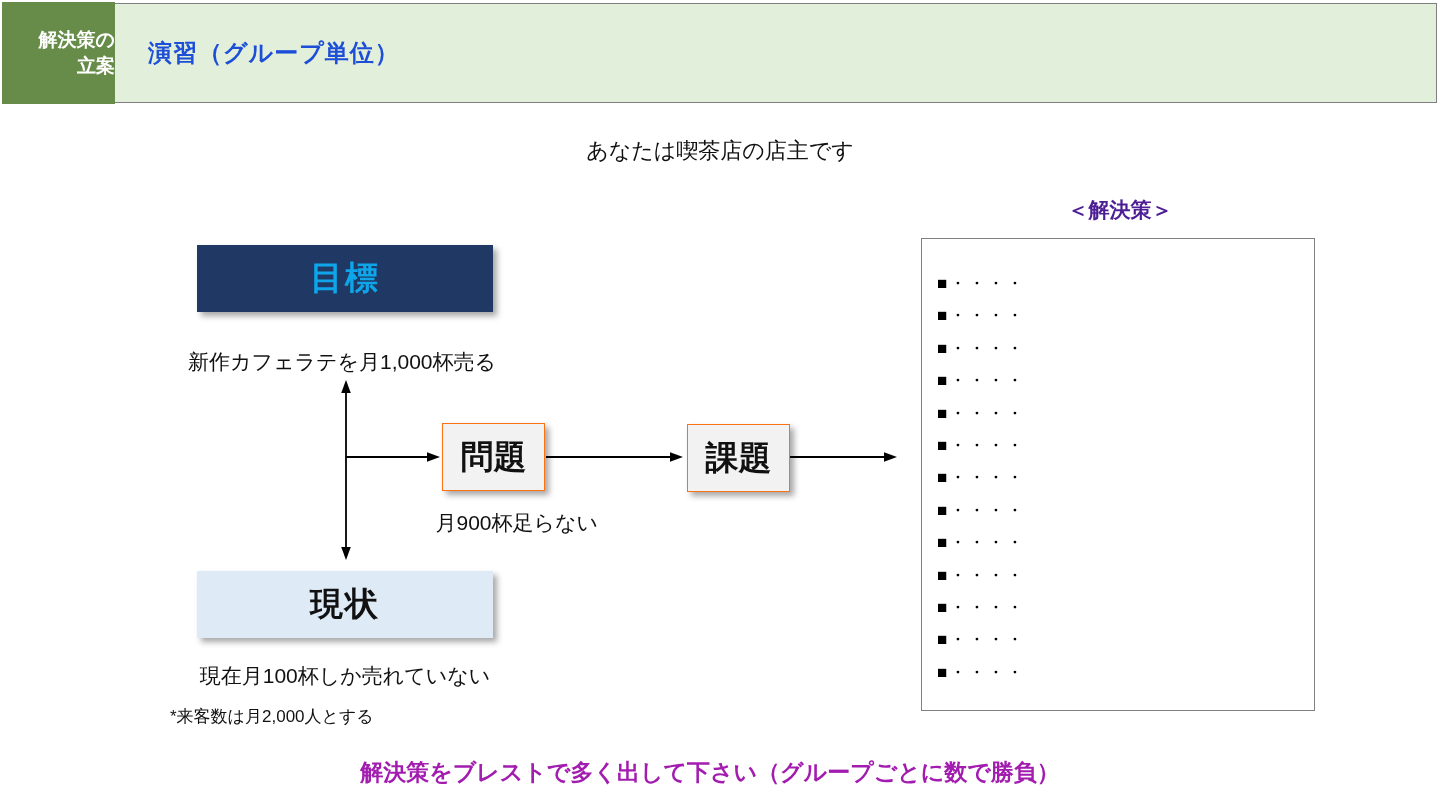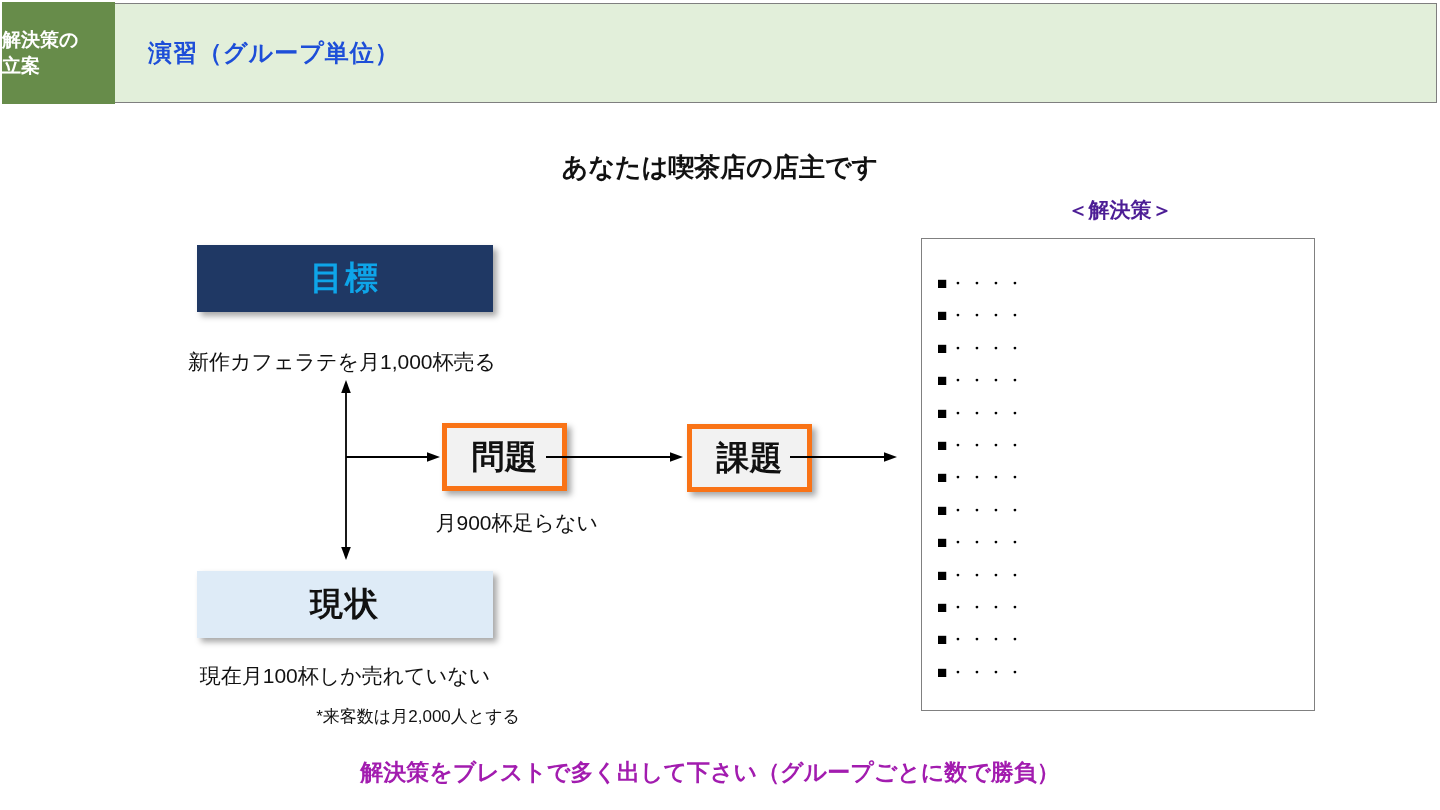--- a/index.html
+++ b/index.html
@@ -17,39 +17,39 @@
   .header-bar{
     position:absolute;left:3px;top:3px;right:3px;height:100px;
     background:#E2EFDA;
     border:1.5px solid #7F7F7F;
     box-sizing:border-box;
   }
   .header-tab{
     position:absolute;left:2px;top:2px;width:113px;height:102px;
     background:#678C4A;
     color:#ffffff;
-    display:flex;flex-direction:column;align-items:flex-start;justify-content:center;
+    display:flex;flex-direction:column;align-items:flex-end;justify-content:center;
     font-size:19px;font-weight:700;line-height:26px;
     text-align:center;
     z-index:2;
   }
   .header-title{
     position:absolute;left:148px;top:0;height:106px;
     display:flex;align-items:center;
     font-size:24px;font-weight:700;color:#1d4ed8;
     letter-spacing:1px;
     z-index:2;
     font-family:Liberation Serif, serif;
   }
 
   
   .main-title{
-    position:absolute;left:0;right:0;top:150px;
+    position:absolute;left:0;right:0;top:136px;
     text-align:center;
-    font-size:26px;font-weight:700;color:#111111;
+    font-size:22px;font-weight:400;color:#111111;
   }
   .footer-text{
     position:absolute;left:0;right:20px;top:757px;
     text-align:center;
     font-size:23px;font-weight:600;color:#a21caf;
   }
 
   
   .shadowed{box-shadow:4px 4px 6px rgba(0,0,0,0.35);}
   .goal-box{
@@ -58,33 +58,33 @@
     display:flex;align-items:center;justify-content:center;
     font-size:33px;font-weight:700;letter-spacing:2px;
   }
   .current-box{
     position:absolute;left:197px;top:571px;width:296px;height:67px;
     background:#DEEBF7;color:#111111;
     display:flex;align-items:center;justify-content:center;
     font-size:33px;font-weight:700;letter-spacing:2px;
   }
   .small-box{
-    position:absolute;width:125px;height:68px;
-    background:#F2F2F2;border:5px solid #f97316;box-sizing:border-box;
+    position:absolute;width:103px;height:68px;
+    background:#F2F2F2;border:1px solid #f97316;box-sizing:border-box;
     display:flex;align-items:center;justify-content:center;
     font-size:33px;font-weight:700;color:#111111;
   }
   .problem-box{left:442px;top:423px;}
   .issue-box{left:687px;top:424px;}
 
   
   .desc{position:absolute;font-size:21px;font-weight:500;color:#111111;}
   .goal-desc{left:188px;top:348px;width:345px;text-align:left;}
   .current-desc{left:170px;top:662px;width:350px;text-align:center;}
-  .current-note{left:170px;top:705px;width:350px;text-align:right;font-size:17px;}
+  .current-note{left:170px;top:705px;width:350px;text-align:left;font-size:17px;}
   .problem-desc{left:398px;top:509px;width:200px;text-align:right;}
   .issue-desc{left:625px;top:517px;width:230px;text-align:center;line-height:28px;}
 
   
   .solutions-heading{
     position:absolute;left:1020px;top:196px;width:200px;
     text-align:center;font-size:21px;font-weight:600;color:#4c1d95;
   }
   .solutions-box{
     position:absolute;left:921px;top:238px;width:394px;height:473px;

